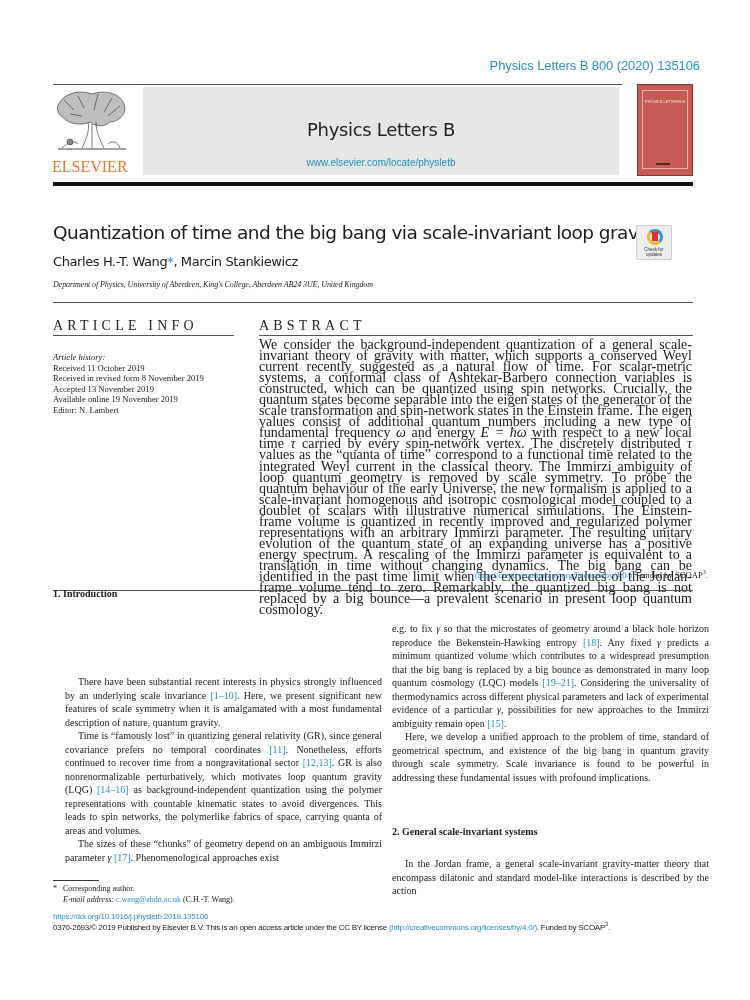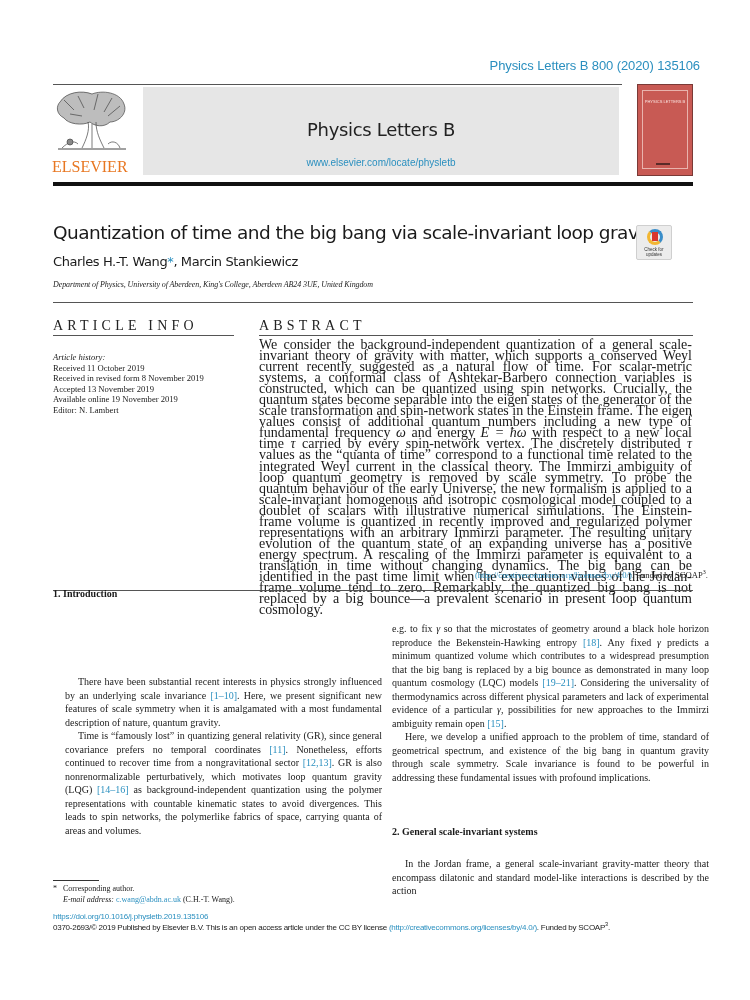--- a/index.html
+++ b/index.html
@@ -110,20 +110,21 @@
 <div class="abs rule-thin" style="top:335px; left:259px; width:434px;"></div>
 <div class="abs abstract-body"><span>We consider the background-independent quantization of a general scale-invariant theory of gravity with matter, which supports a conserved Weyl current recently suggested as a natural flow of time. For scalar-metric systems, a conformal class of Ashtekar-Barbero connection variables is constructed, which can be quantized using spin networks. Crucially, the quantum states become separable into the eigen states of the generator of the scale transformation and spin-network states in the Einstein frame. The eigen values consist of additional quantum numbers including a new type of fundamental frequency </span><i class="m">ω</i><span> and energy </span><i class="m">E = ħω</i><span> with respect to a new local time </span><i class="m">τ</i><span> carried by every spin-network vertex. The discretely distributed </span><i class="m">τ</i><span> values as the “quanta of time” correspond to a functional time related to the integrated Weyl current in the classical theory. The Immirzi ambiguity of loop quantum geometry is removed by scale symmetry. To probe the quantum behaviour of the early Universe, the new formalism is applied to a scale-invariant homogenous and isotropic cosmological model coupled to a doublet of scalars with illustrative numerical simulations. The Einstein-frame volume is quantized in recently improved and regularized polymer representations with an arbitrary Immirzi parameter. The resulting unitary evolution of the quantum state of an expanding universe has a positive energy spectrum. A rescaling of the Immirzi parameter is equivalent to a translation in time without changing dynamics. The big bang can be identified in the past time limit when the expectation values of the Jordan-frame volume tend to zero. Remarkably, the quantized big bang is not replaced by a big bounce—a prevalent scenario in present loop quantum cosmology.</span></div>
 <div class="abs copyright"><br><span class="link">(http://creativecommons.org/licenses/by/4.0/)</span><span>. Funded by SCOAP</span><sup>3</sup><span>.</span></div>
 
 <div class="abs rule-thin" style="top:590px; left:53px; width:640px;"></div>
 
 <div class="abs sec-head" style="top:588px; left:53px;">1. Introduction</div>
 <div class="abs col" style="top:675px; left:53px; width:317px;margin-left:12px;">
   <p><span>There have been substantial recent interests in physics strongly influenced by an underlying scale invariance </span><span class="link">[1–10]</span><span>. Here, we present significant new features of scale symmetry when it is amalgamated with a most fundamental description of nature, quantum gravity.</span></p>
   <p><span>Time is “famously lost” in quantizing general relativity (GR), since general covariance prefers no temporal coordinates </span><span class="link">[11]</span><span>. Nonetheless, efforts continued to recover time from a nongravitational sector </span><span class="link">[12,13]</span><span>. GR is also nonrenormalizable perturbatively, which motivates loop quantum gravity (LQG) </span><span class="link">[14–16]</span><span> as background-independent quantization using the polymer representations with countable kinematic states to avoid divergences. This leads to spin networks, the polymerlike fabrics of space, carrying quanta of areas and volumes.</span></p>
+  <p><span>The sizes of these “chunks” of geometry depend on an ambiguous Immirzi parameter </span><i class="m">γ</i> <span class="link">[17]</span><span>. Phenomenological approaches exist</span></p>
 </div>
 
 <div class="abs col" style="top:616px; left:392px; width:317px;">
   <p class="noindent"><span>e.g. to fix </span><i class="m">γ</i><span> so that the microstates of geometry around a black hole horizon reproduce the Bekenstein-Hawking entropy </span><span class="link">[18]</span><span>. Any fixed </span><i class="m">γ</i><span> predicts a minimum quantized volume which contributes to a widespread presumption that the big bang is replaced by a big bounce as demonstrated in many loop quantum cosmology (LQC) models </span><span class="link">[19–21]</span><span>. Considering the universality of thermodynamics across different physical parameters and lack of experimental evidence of a particular </span><i class="m">γ</i><span>, possibilities for new approaches to the Immirzi ambiguity remain open </span><span class="link">[15]</span><span>.</span></p>
   <p>Here, we develop a unified approach to the problem of time, standard of geometrical spectrum, and existence of the big bang in quantum gravity through scale symmetry. Scale invariance is found to be powerful in addressing these fundamental issues with profound implications.</p>
 </div>
 <div class="abs sec-head" style="top:826px; left:392px;">2. General scale-invariant systems</div>
 <div class="abs col" style="top:857px; left:392px; width:317px;">
   <p>In the Jordan frame, a general scale-invariant gravity-matter theory that encompass dilatonic and standard model-like interactions is described by the action</p>
 </div>

